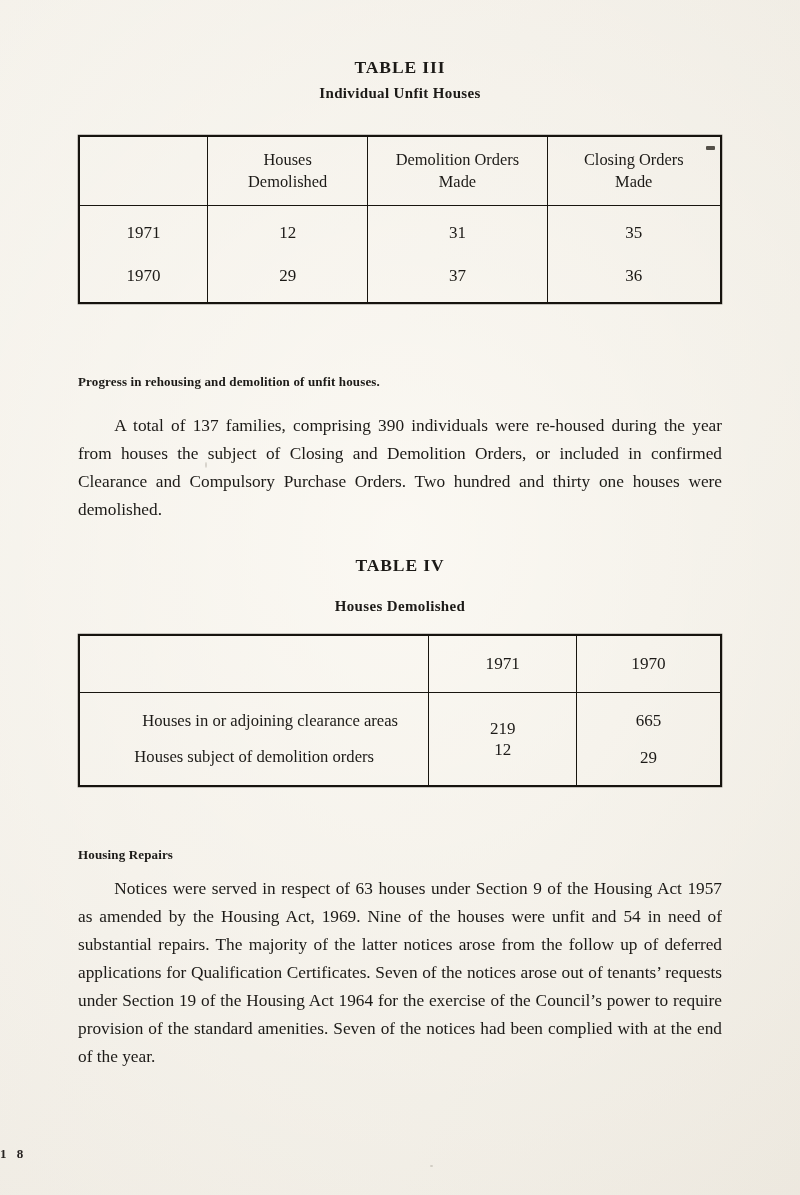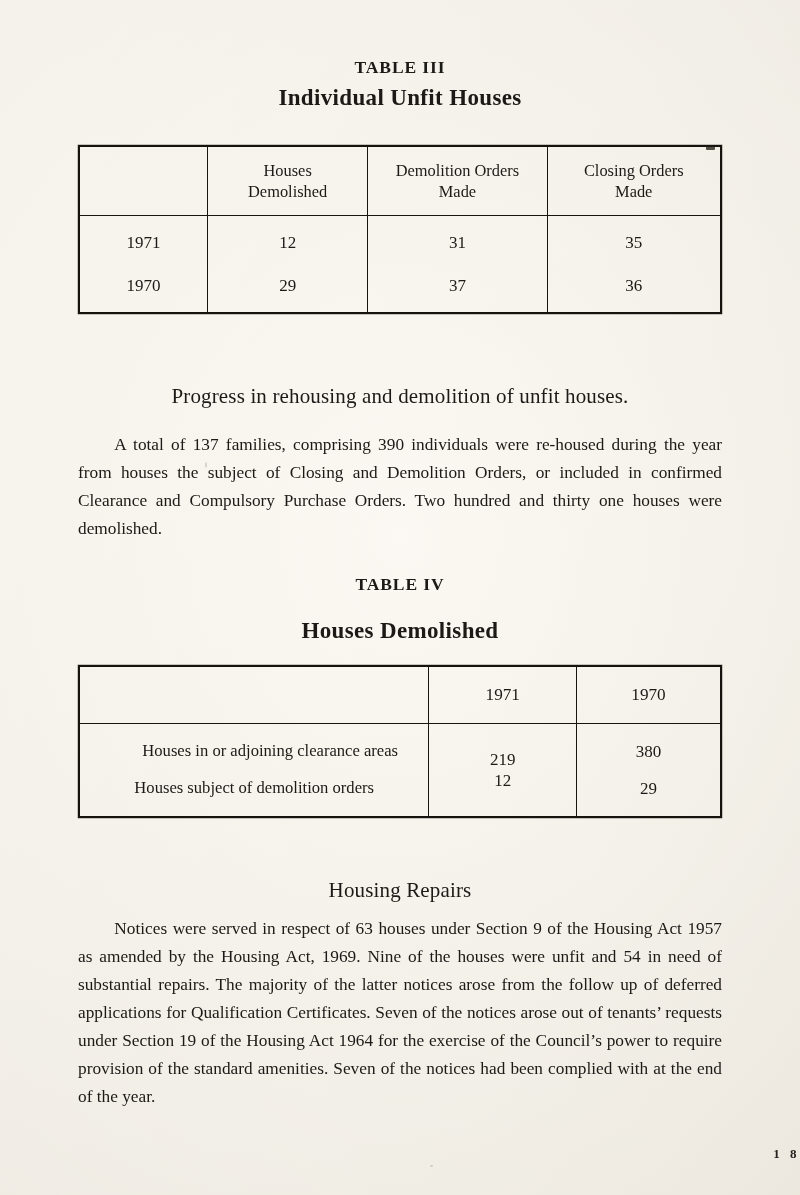--- a/index.html
+++ b/index.html
@@ -42,29 +42,28 @@
   .table-caption {
     text-align: center;
     font-weight: bold;
     font-size: 17.5px;
     letter-spacing: 0.9px;
     line-height: 1.34;
   }
   .table-subcaption {
     text-align: center;
     font-weight: bold;
-    font-size: 23px;
+    font-size: 15px;
     letter-spacing: 0.35px;
     line-height: 1.34;
   }
   .section-heading {
-    font-weight: normal;
-    font-size: 21px;
+    font-weight: bold;
+    font-size: 13px;
     letter-spacing: 0.15px;
-    text-align: center;
   }
 
   
   .body-par {
     font-size: 17.3px;
     line-height: 1.62;
     text-align: justify;
     text-justify: inter-word;
     hyphens: none;
   }
@@ -130,21 +129,21 @@
     height: 56px;
     font-size: 17.2px;
   }
   .blank-hdr { }
 
   
   .folio {
     position: absolute;
     left: 0;
     width: 800px;
-    text-align: right;
+    text-align: left;
     font-size: 13px;
     font-weight: bold;
     letter-spacing: 3.5px;
     color: #262220;
   }
 
   
   .speck {
     position: absolute;
     background: rgba(90,80,66,0.22);
@@ -239,21 +238,21 @@
           <tr>
             <td class="stack-cell row-label-cell" style="height:92px">
               <span class="v">Houses in or adjoining clearance areas</span>
               <span class="v">Houses subject of demolition orders</span>
             </td>
             <td class="stack-cell" style="height:92px">
               <span class="v" style="margin-bottom:4px">219</span>
               <span class="v">12</span>
             </td>
             <td class="stack-cell" style="height:92px">
-              <span class="v" style="margin-bottom:20px">380</span>
+              <span class="v" style="margin-bottom:20px">665</span>
               <span class="v">29</span>
             </td>
           </tr>
         </tbody>
       </table>
     </div>
 
     <div class="section-heading" style="margin-top:60px">Housing Repairs</div>
     <div class="body-par indent" style="margin-top:12px">Notices were served in respect of 63 houses under Section 9 of the Housing Act 1957 as amended by the Housing Act, 1969. Nine of the houses were unfit and 54 in need of substantial repairs. The majority of the latter notices arose from the follow up of deferred applications for Qualification Certificates. Seven of the notices arose out of tenants’ requests under Section 19 of the Housing Act 1964 for the exercise of the Council’s power to require provision of the standard amenities. Seven of the notices had been complied with at the end of the year.</div>
 

